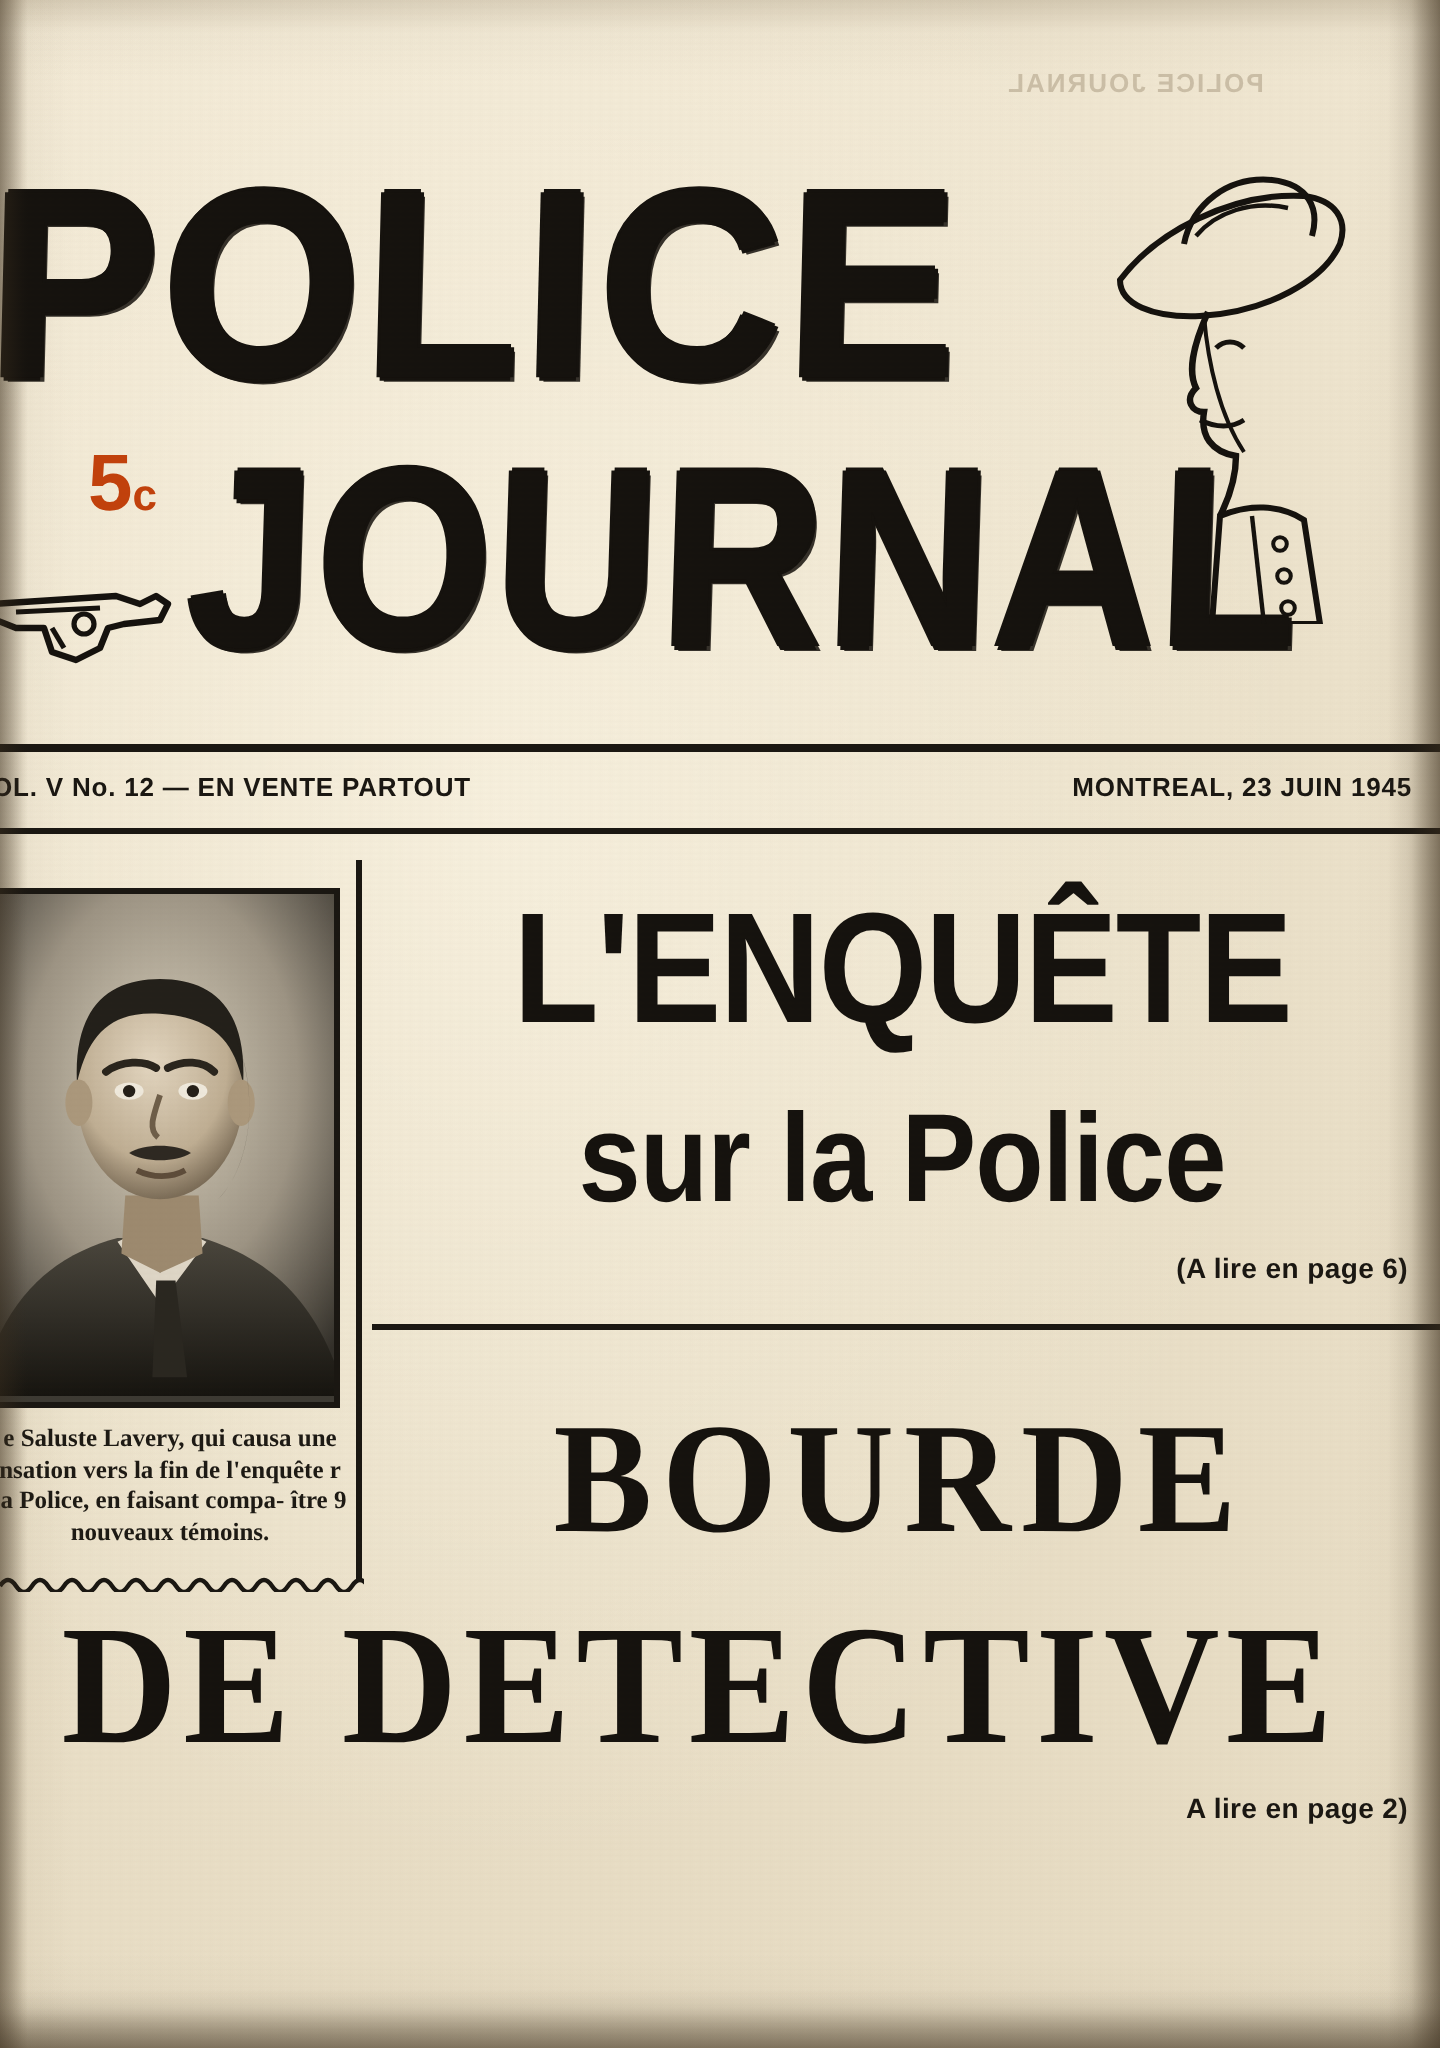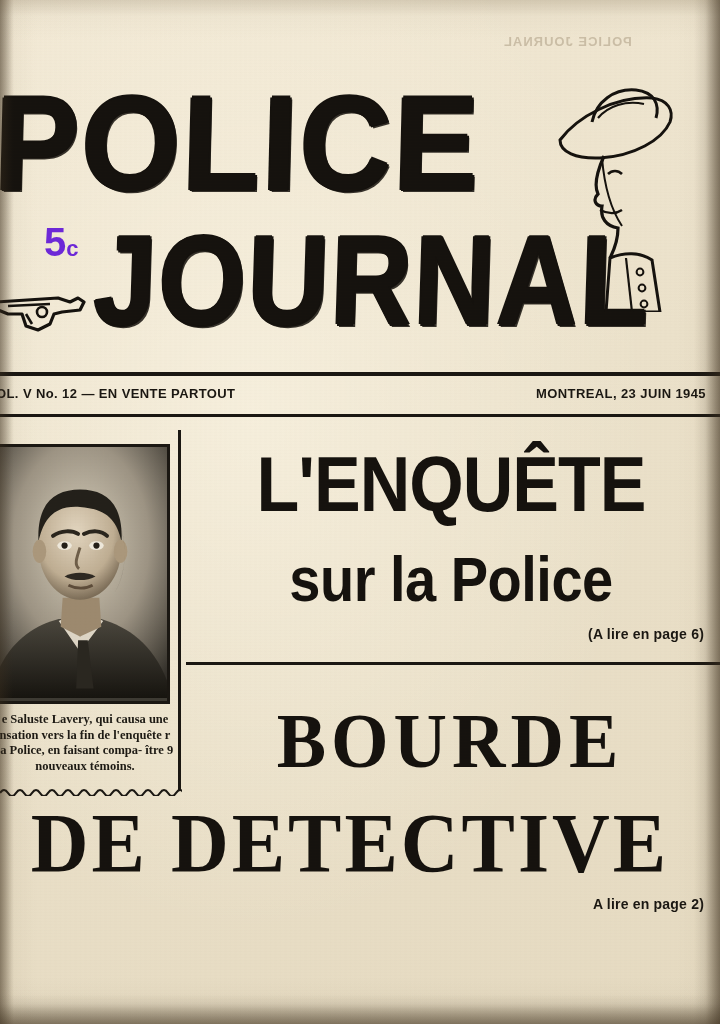--- a/index.html
+++ b/index.html
@@ -89,21 +89,21 @@
     line-height: 104px;
     transform: scale(1.02, 1.16) skewX(-2deg);
     transform-origin: left top;
   }
   #mast-price {
     position: absolute;
     left: 56px;
     top: 150px;
     font-family: "Liberation Sans", sans-serif;
     font-weight: bold;
-    color: #6d28d9;
+    color: #c2410c;
     font-size: 40px;
     line-height: 40px;
     letter-spacing: 0px;
   }
   #mast-price .cents {
     font-size: 22px;
     vertical-align: baseline;
   }
   
   #revolver-icon {

